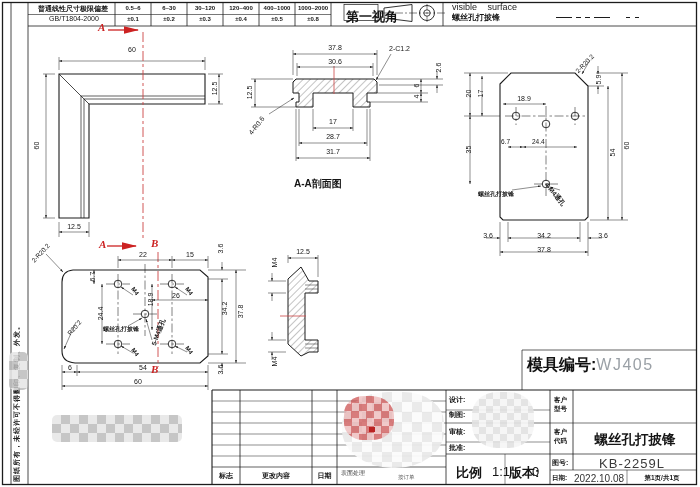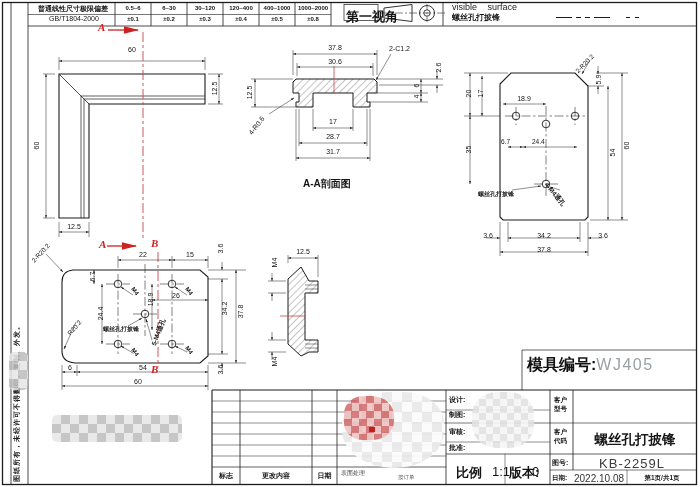--- a/index.html
+++ b/index.html
@@ -303,21 +303,21 @@
 <span class="t c w28" style="left:321px;top:58px">30.6</span>
 <span class="t" style="left:389px;top:45px">2-C1.2</span>
 <span class="t c vt w24" style="left:426px;top:64px">2.6</span>
 <span class="t c vt w24" style="left:404px;top:82px">6</span>
 <span class="t c vt w24" style="left:404px;top:93px">4</span>
 <span class="t c w20" style="left:323px;top:118px">17</span>
 <span class="t c w28" style="left:319px;top:133px">28.7</span>
 <span class="t c w28" style="left:319px;top:148px">31.7</span>
 <span class="t" style="left:246px;top:122px;transform:rotate(-52deg)">4-R0.6</span>
 <span class="t c vt w24" style="left:237px;top:89px">12.5</span>
-<span class="t b s10" style="left:303px;top:177px">A-A剖面图</span>
+<span class="t b s10" style="left:294px;top:177px">A-A剖面图</span>
 
 <span class="t s65" style="left:573px;top:60px;transform:rotate(-46deg)">2-R20.2</span>
 <span class="t c vt w24" style="left:586px;top:76px">5.9</span>
 <span class="t c vt w24" style="left:456px;top:90px">20</span>
 <span class="t c vt w24" style="left:468px;top:90px">17</span>
 <span class="t c w28" style="left:510px;top:95px">18.9</span>
 <span class="t c vt w24" style="left:456px;top:146px">35</span>
 <span class="t s65" style="left:501px;top:138px">6.7</span>
 <span class="t s65" style="left:532px;top:138px">24.4</span>
 <span class="t c vt w24" style="left:600px;top:149px">54</span>

